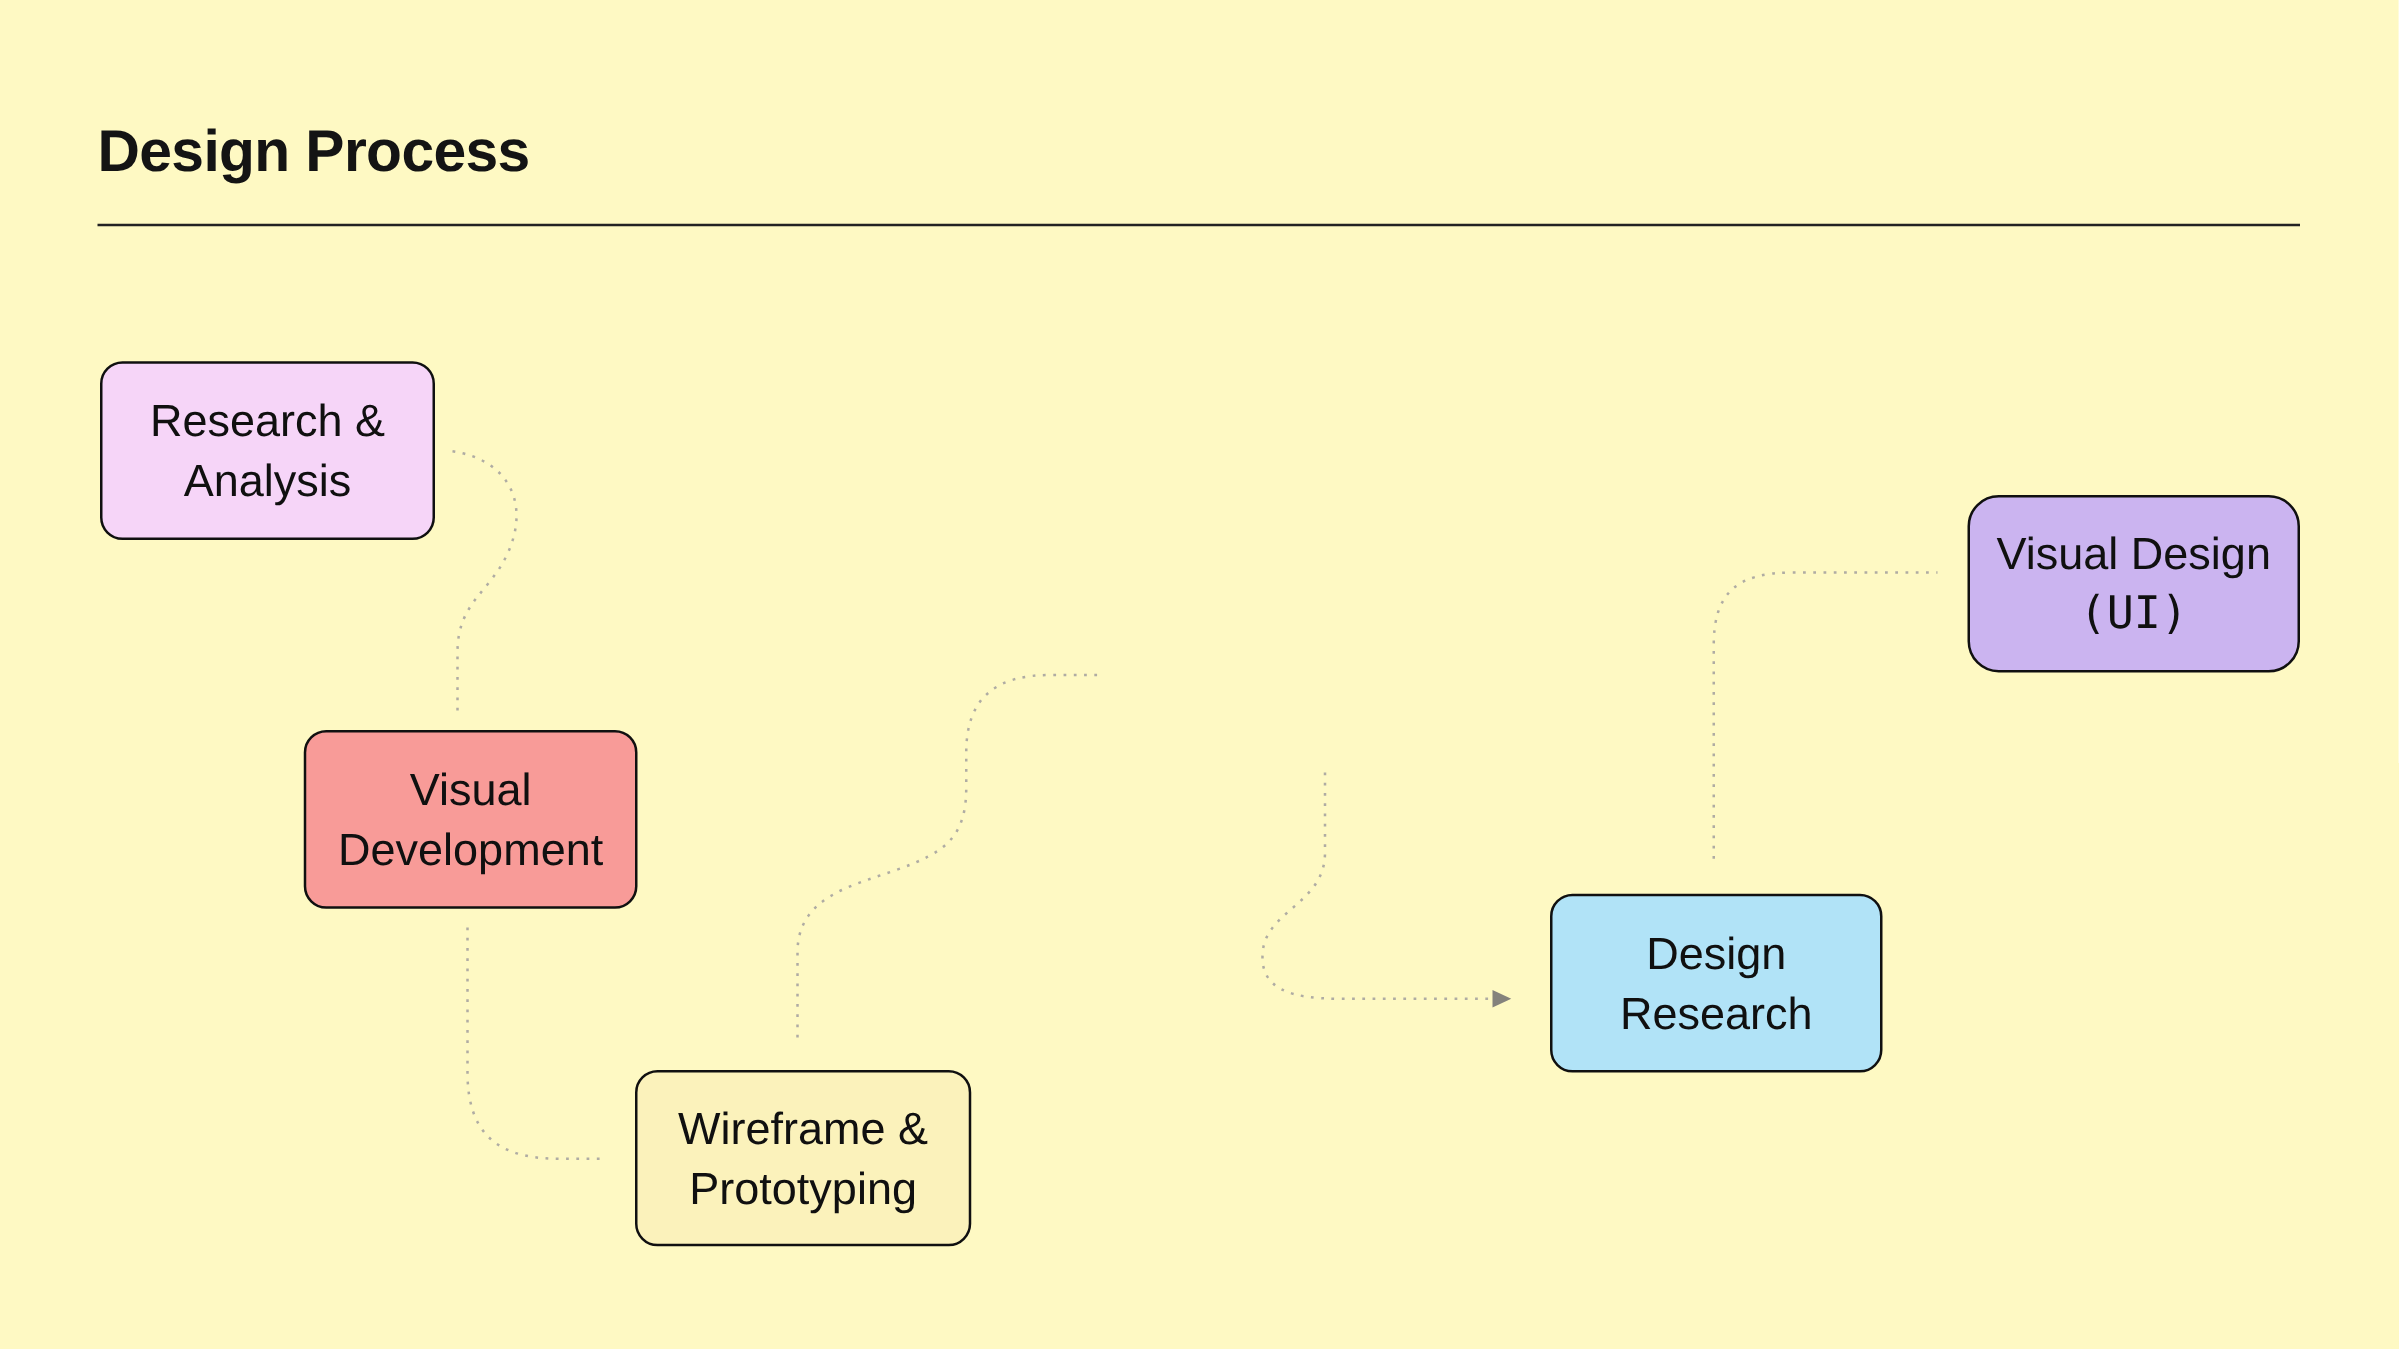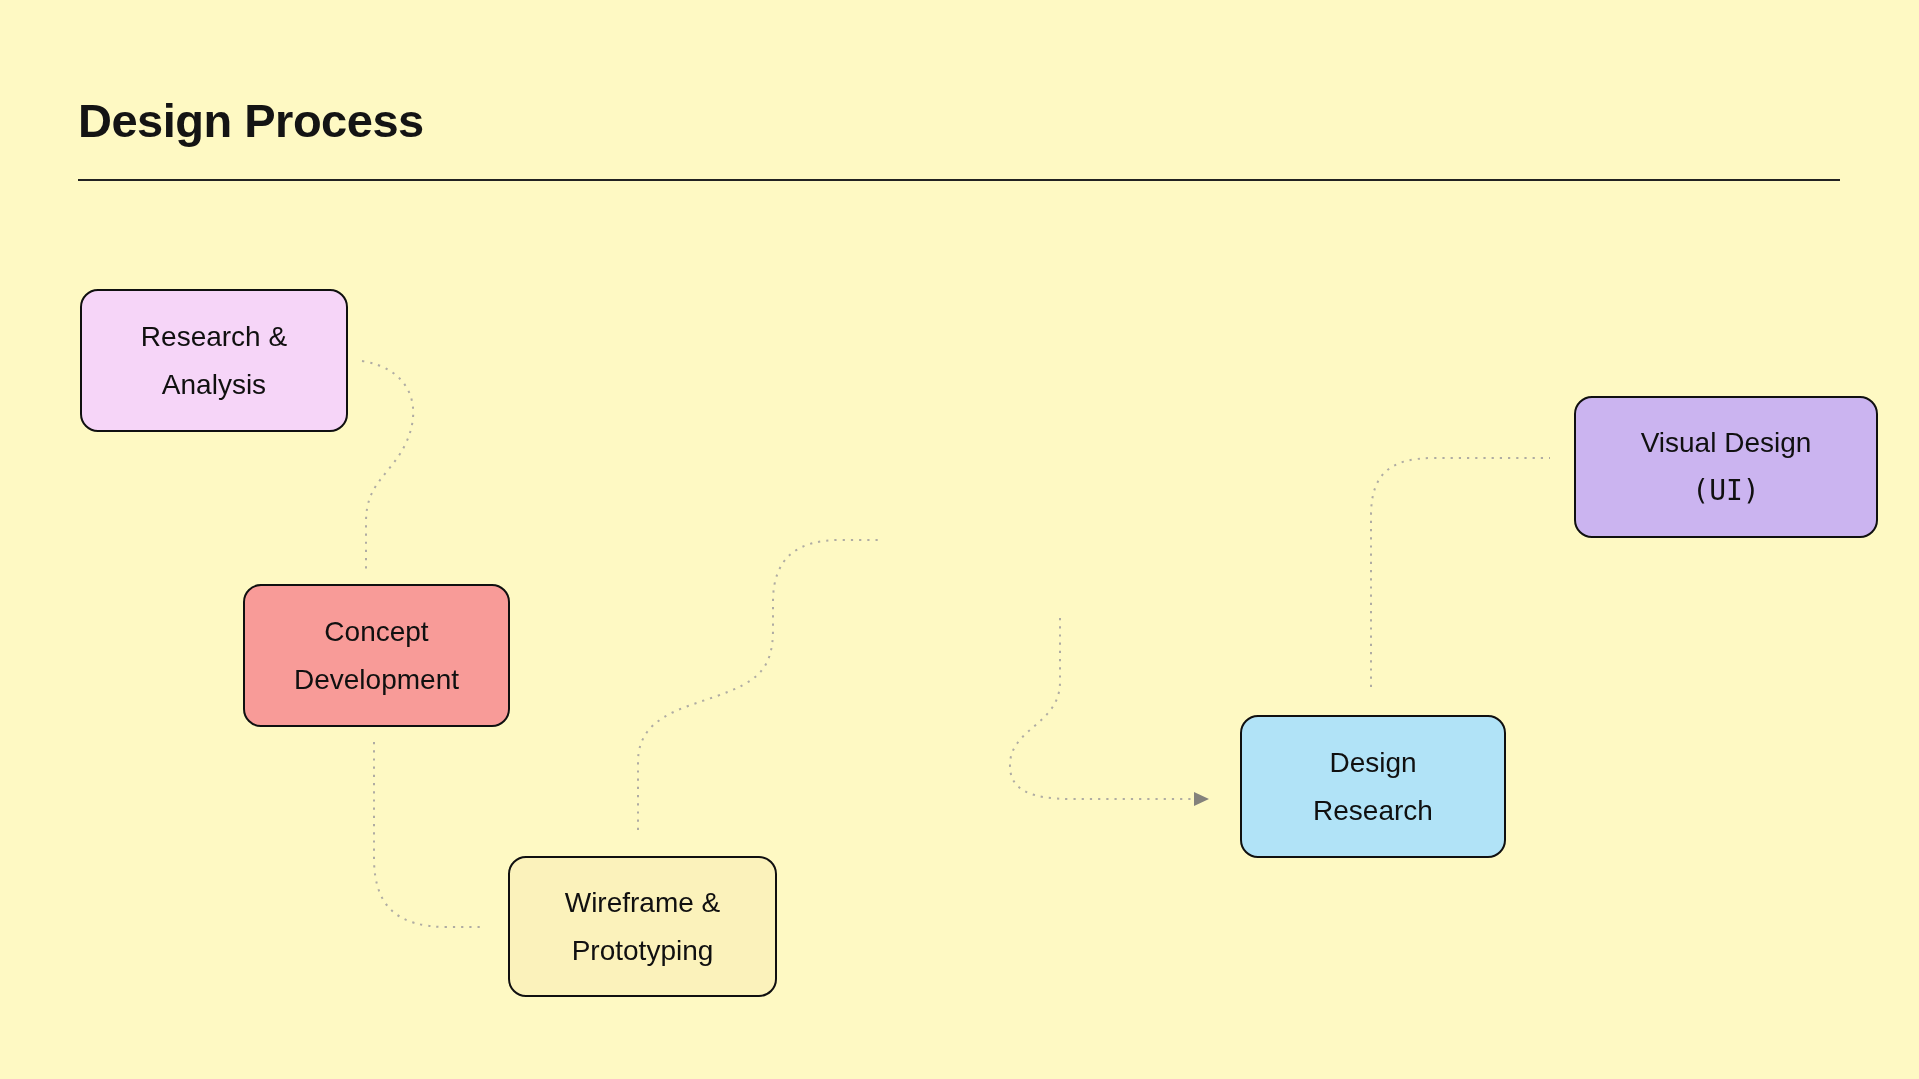--- a/index.html
+++ b/index.html
@@ -53,34 +53,34 @@
     position: absolute;
     box-sizing: border-box;
     border: 2.5px solid #101010;
     border-radius: 18px;
     display: flex;
     flex-direction: column;
     align-items: center;
     justify-content: center;
     text-align: left;
     color: #101010;
-    font-size: 28px;
+    font-size: 36px;
     line-height: 48px;
     font-family: "Liberation Sans", sans-serif;
   }
   .node-line { display: block; }
   .mono-line { font-family: "DejaVu Sans Mono", monospace; }
 
   
   #node-research          { left: 80px;   top: 289px; width: 268px; height: 143px; }
   #node-concept           { left: 243px;  top: 584px; width: 267px; height: 143px; }
   #node-wireframe         { left: 508px;  top: 856px; width: 269px; height: 141px; }
   #node-user-testing      { left: 910px;  top: 467px; width: 265px; height: 143px; }
   #node-design-iteration  { left: 1240px; top: 715px; width: 266px; height: 143px; }
-  #node-visual-design     { left: 1574px; top: 396px; width: 304px; height: 142px; }
+  #node-visual-design     { left: 1574px; top: 396px; width: 266px; height: 142px; border-radius: 25px; }
 </style>
 </head>
 <body>
 
 <div class="canvas" style="background: #fef9c3;">
 
   <h1 class="page-title" style="color: rgb(20, 20, 20);">Design Process</h1>
   <div class="title-divider" style="background: rgb(34, 34, 34);"></div>
 
   <svg class="edges" viewBox="0 0 1919 1079" aria-hidden="true">
@@ -91,21 +91,21 @@
     <path class="arrowhead" d="M 1209 799 L 1194 792 L 1194 806 Z" style="fill: rgb(132, 130, 124);"></path>
     <path class="edge" d="M 1371 687 L 1371 516 C 1371 474 1390 458 1434 458 L 1550 458" style="stroke: rgb(171, 168, 161);"></path>
   </svg>
 
   <div class="node" id="node-research" style="background: rgb(246, 213, 248); border-color: rgb(16, 16, 16); color: rgb(16, 16, 16);">
     <span class="node-line">Research &amp;</span>
     <span class="node-line">Analysis</span>
   </div>
 
   <div class="node" id="node-concept" style="background: rgb(248, 155, 152); border-color: rgb(16, 16, 16); color: rgb(16, 16, 16);">
-    <span class="node-line">Concept</span>
+    <span class="node-line">Visual</span>
     <span class="node-line">Development</span>
   </div>
 
   <div class="node" id="node-wireframe" style="background: rgb(251, 242, 187); border-color: rgb(16, 16, 16); color: rgb(16, 16, 16);">
     <span class="node-line">Wireframe &amp;</span>
     <span class="node-line">Prototyping</span>
   </div>
 
 
   <div class="node" id="node-design-iteration" style="background: rgb(177, 227, 247); border-color: rgb(16, 16, 16); color: rgb(16, 16, 16);">

